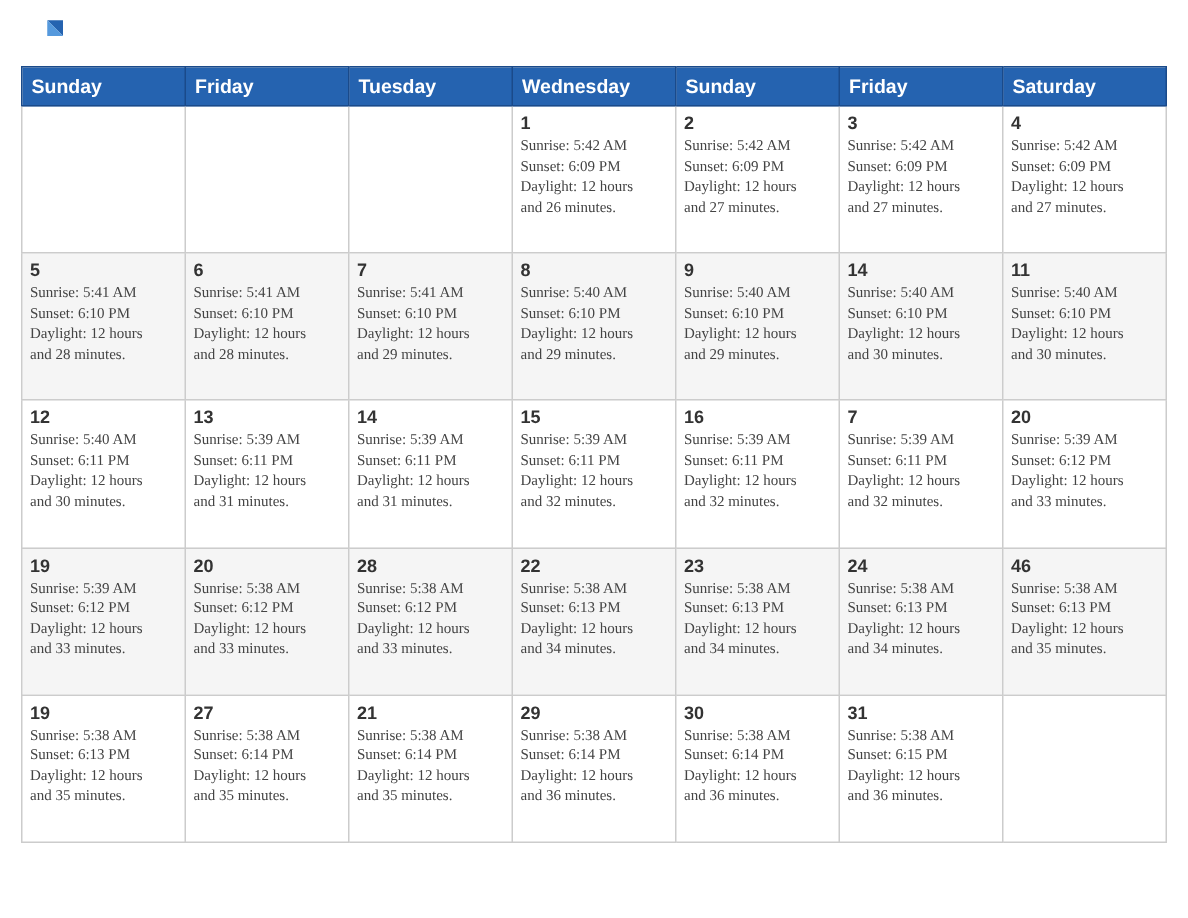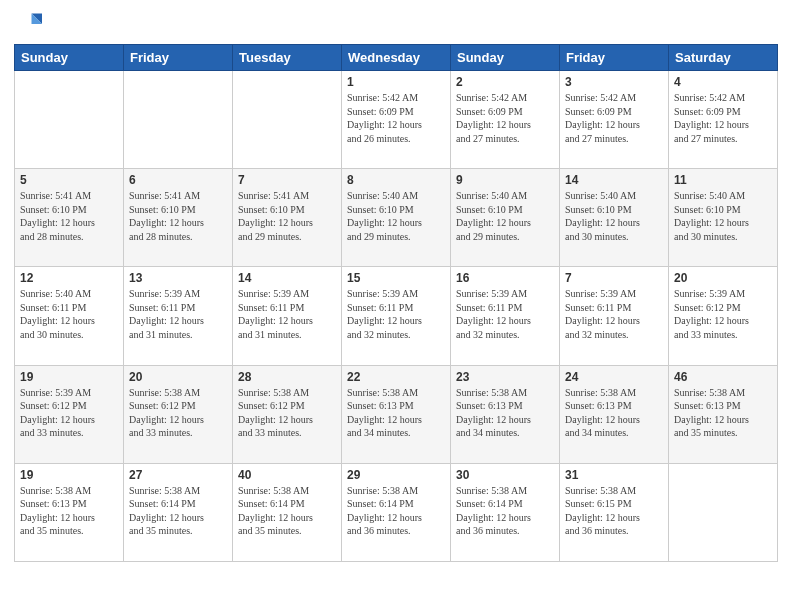--- a/index.html
+++ b/index.html
@@ -338,21 +338,21 @@
 and 35 minutes.</div>
           </td>
           <td>
             <span class="day-num">27</span>
             <div class="day-info" style="white-space: pre-line;">Sunrise: 5:38 AM
 Sunset: 6:14 PM
 Daylight: 12 hours
 and 35 minutes.</div>
           </td>
           <td>
-            <span class="day-num">40</span>
+            <span class="day-num">21</span>
             <div class="day-info" style="white-space: pre-line;">Sunrise: 5:38 AM
 Sunset: 6:14 PM
 Daylight: 12 hours
 and 35 minutes.</div>
           </td>
           <td>
             <span class="day-num">29</span>
             <div class="day-info" style="white-space: pre-line;">Sunrise: 5:38 AM
 Sunset: 6:14 PM
 Daylight: 12 hours

